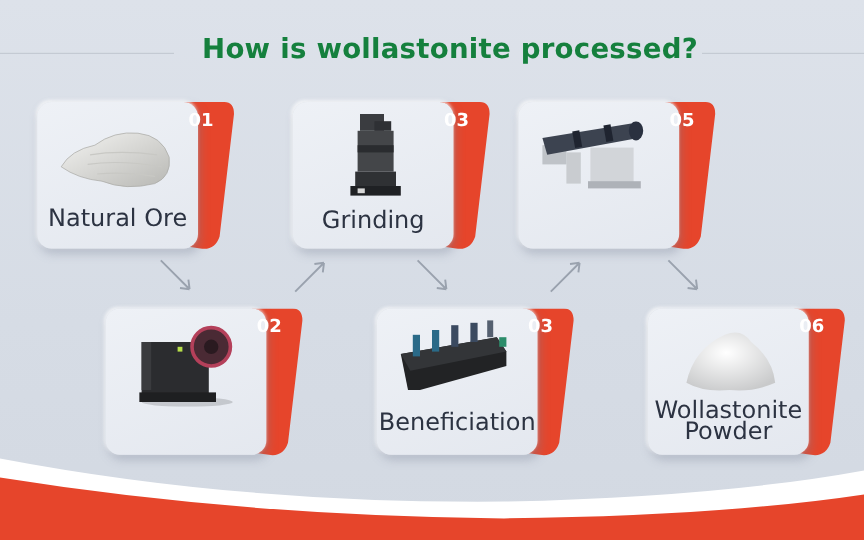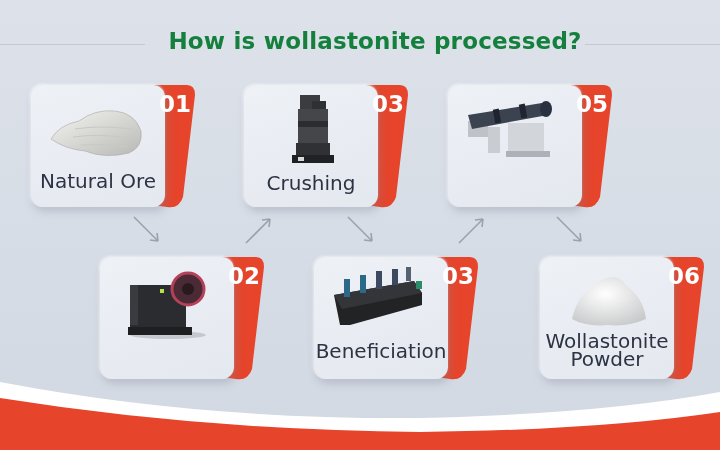--- a/index.html
+++ b/index.html
@@ -31,21 +31,21 @@
     position: absolute; right: 0; top: 0; width: 48px; height: 124px;
   }
   .card .body {
     position: absolute; left: 0; top: 0; width: 134px; height: 122px;
     background: linear-gradient(160deg, #eef1f6 0%, #e4e8ef 100%);
     border-radius: 12px;
     box-shadow: 2px 4px 8px rgba(120,130,150,0.35), -1px -1px 3px rgba(255,255,255,0.8);
   }
   .card .num {
     position: absolute; right: 6px; top: 6px; width: 34px;
-    text-align: right; color: #ffffff; font-weight: bold; font-size: 23px;
+    text-align: left; color: #ffffff; font-weight: bold; font-size: 15px;
   }
   .card .label {
     position: absolute; left: 0; width: 134px; text-align: center;
     color: #2c3342; font-size: 20px; line-height: 17px;
   }
   .card .pic { position: absolute; }
 
   .arrow { position: absolute; }
 
   .wave { position: absolute; left: 0; top: 370px; width: 720px; height: 80px; }
@@ -86,42 +86,42 @@
   <div class="num">03</div>
   <svg class="pic" style="left:44px; top:8px;" width="50" height="76" viewBox="0 0 50 76">
     <rect x="12" y="2" width="20" height="14" fill="#3a3c40"></rect>
     <rect x="24" y="8" width="14" height="8" fill="#2e3034"></rect>
     <rect x="10" y="16" width="30" height="34" fill="#444649"></rect>
     <rect x="10" y="28" width="30" height="6" fill="#2a2c2f"></rect>
     <rect x="8" y="50" width="34" height="14" fill="#2f3134"></rect>
     <rect x="4" y="62" width="42" height="8" fill="#1f2124"></rect>
     <rect x="10" y="64" width="6" height="4" fill="#d8d8d8"></rect>
   </svg>
-  <div class="label" style="top:90px;">Crushing</div>
+  <div class="label" style="top:90px;">Grinding</div>
 </div>
 
-<div class="card" style="left:448px; top:85px;">
+<div class="card" style="left:432px; top:85px;">
   <svg class="ribbon" viewBox="0 0 48 124">
     <path d="M4 0 H38 Q46 0 46 10 L34 112 Q30 124 18 122 L4 120 Z" fill="#e6452b"></path>
   </svg>
   <div class="body"></div>
   <div class="num">05</div>
   <svg class="pic" style="left:18px; top:16px;" width="96" height="58" viewBox="0 0 96 58">
     <rect x="22" y="26" width="12" height="26" fill="#c9ccd0"></rect>
     <rect x="42" y="22" width="36" height="30" fill="#d2d5d9"></rect>
     <rect x="40" y="50" width="44" height="6" fill="#aeb2b8"></rect>
     <rect x="2" y="20" width="20" height="16" fill="#bfc3c8"></rect>
     <path d="M2 14 L76 2 L82 14 L6 28 Z" fill="#3c4350"></path>
     <ellipse cx="80" cy="8" rx="6" ry="8" fill="#2a3140"></ellipse>
     <rect x="28" y="8" width="6" height="14" fill="#1f2430" transform="rotate(-10 31 15)"></rect>
     <rect x="54" y="3" width="6" height="14" fill="#1f2430" transform="rotate(-10 57 10)"></rect>
   </svg>
 </div>
 
-<div class="card" style="left:100px; top:257px;">
+<div class="card" style="left:88px; top:257px;">
   <svg class="ribbon" viewBox="0 0 48 124">
     <path d="M4 0 H38 Q46 0 46 10 L34 112 Q30 124 18 122 L4 120 Z" fill="#e6452b"></path>
   </svg>
   <div class="body"></div>
   <div class="num">02</div>
   <svg class="pic" style="left:28px; top:12px;" width="82" height="70" viewBox="0 0 82 70">
     <ellipse cx="40" cy="66" rx="38" ry="4" fill="rgba(0,0,0,0.15)"></ellipse>
     <rect x="2" y="16" width="56" height="46" fill="#2b2c2f"></rect>
     <rect x="2" y="16" width="8" height="40" fill="#3a3b3e"></rect>
     <rect x="0" y="58" width="64" height="8" fill="#1e1f21"></rect>

